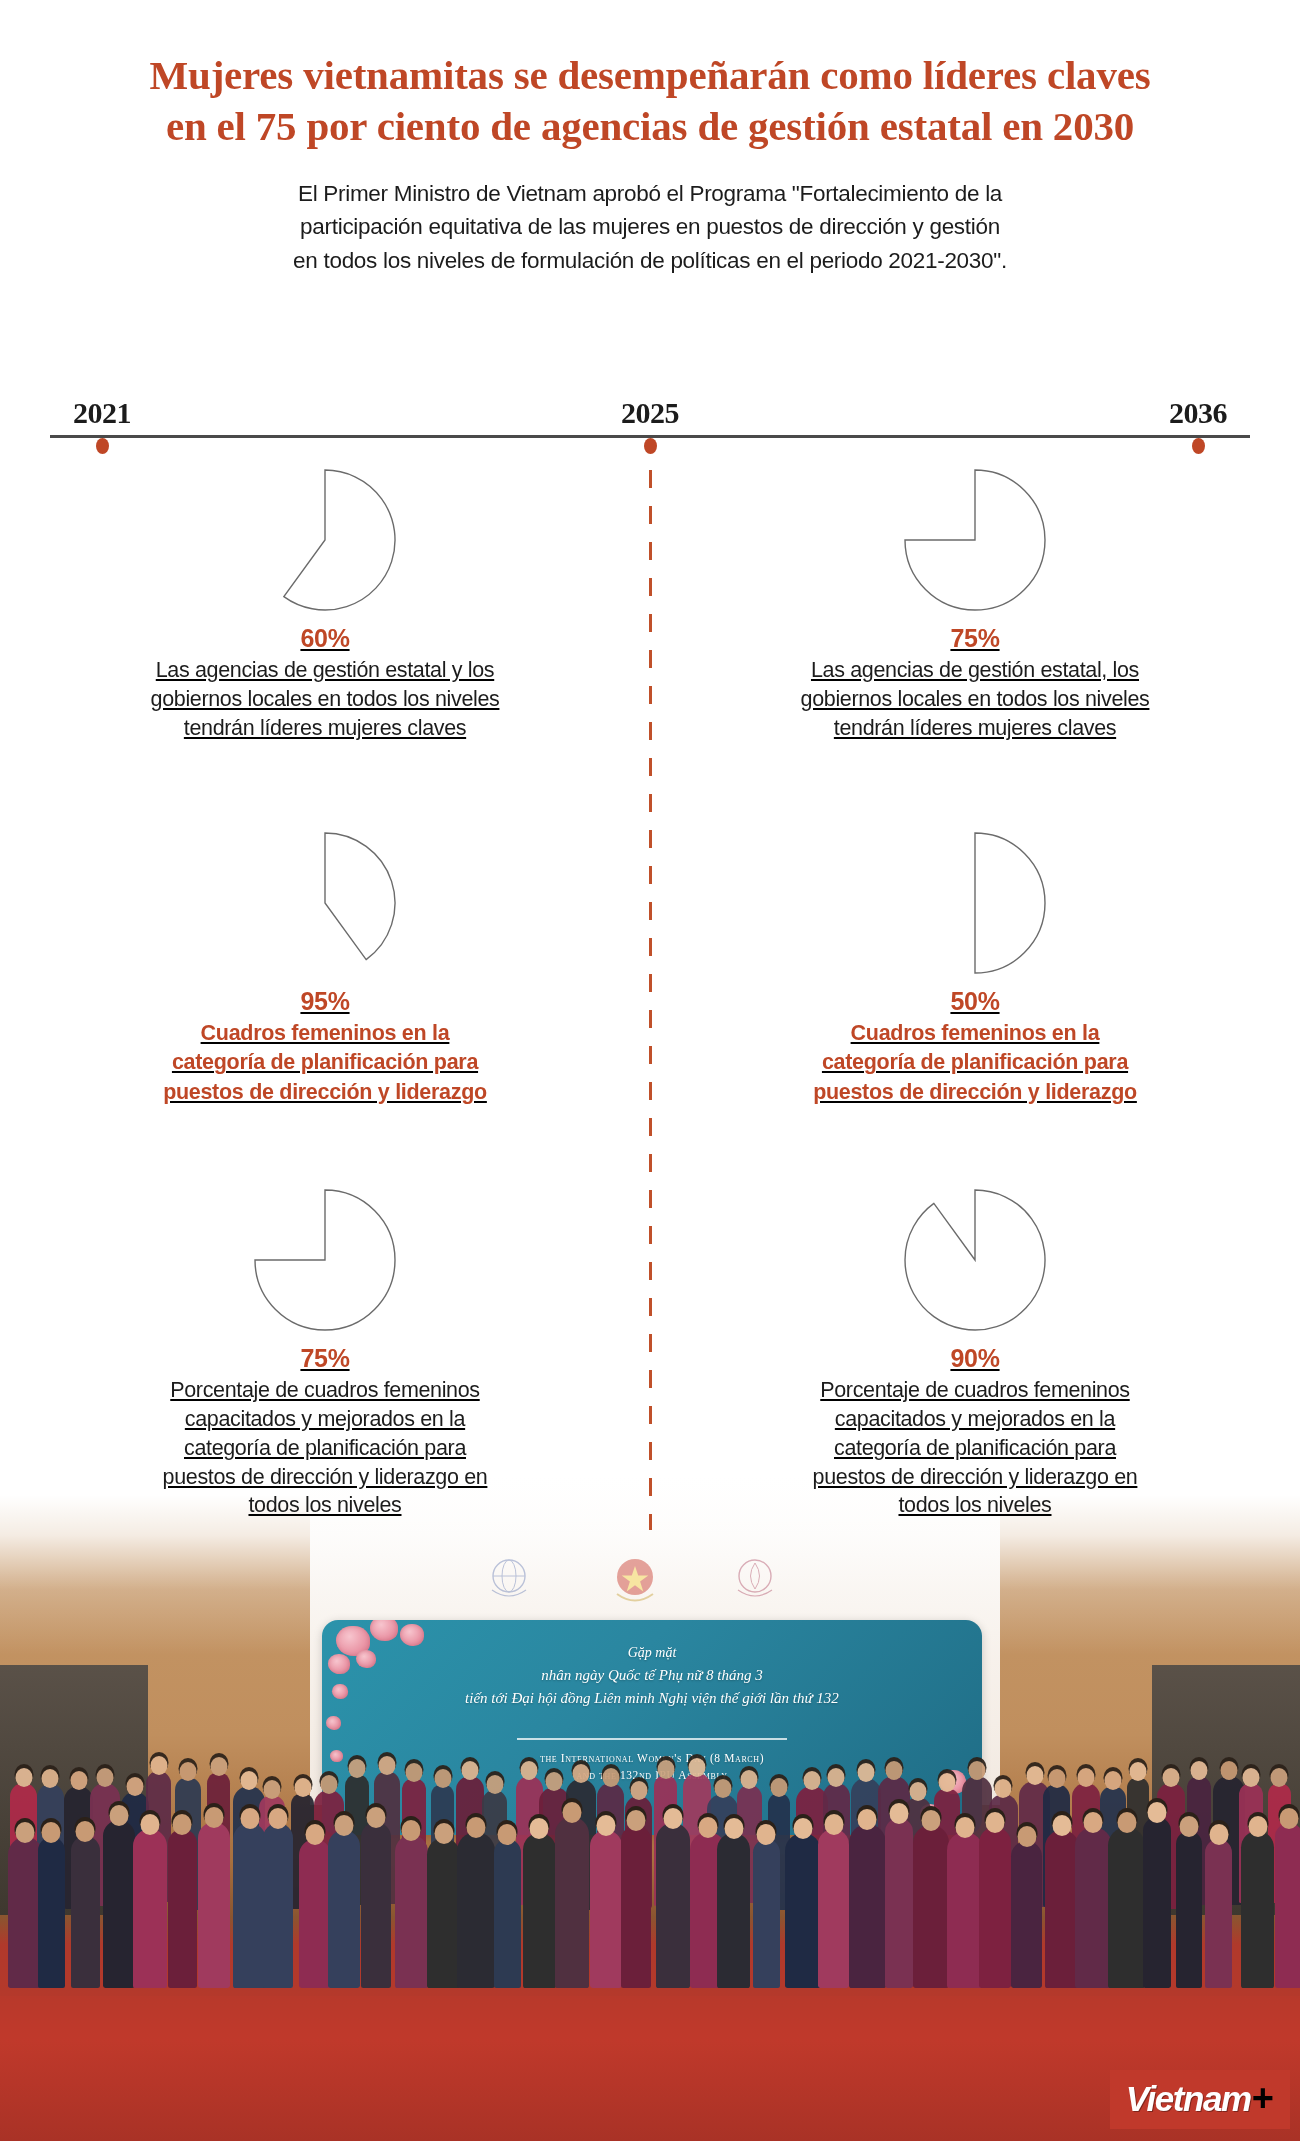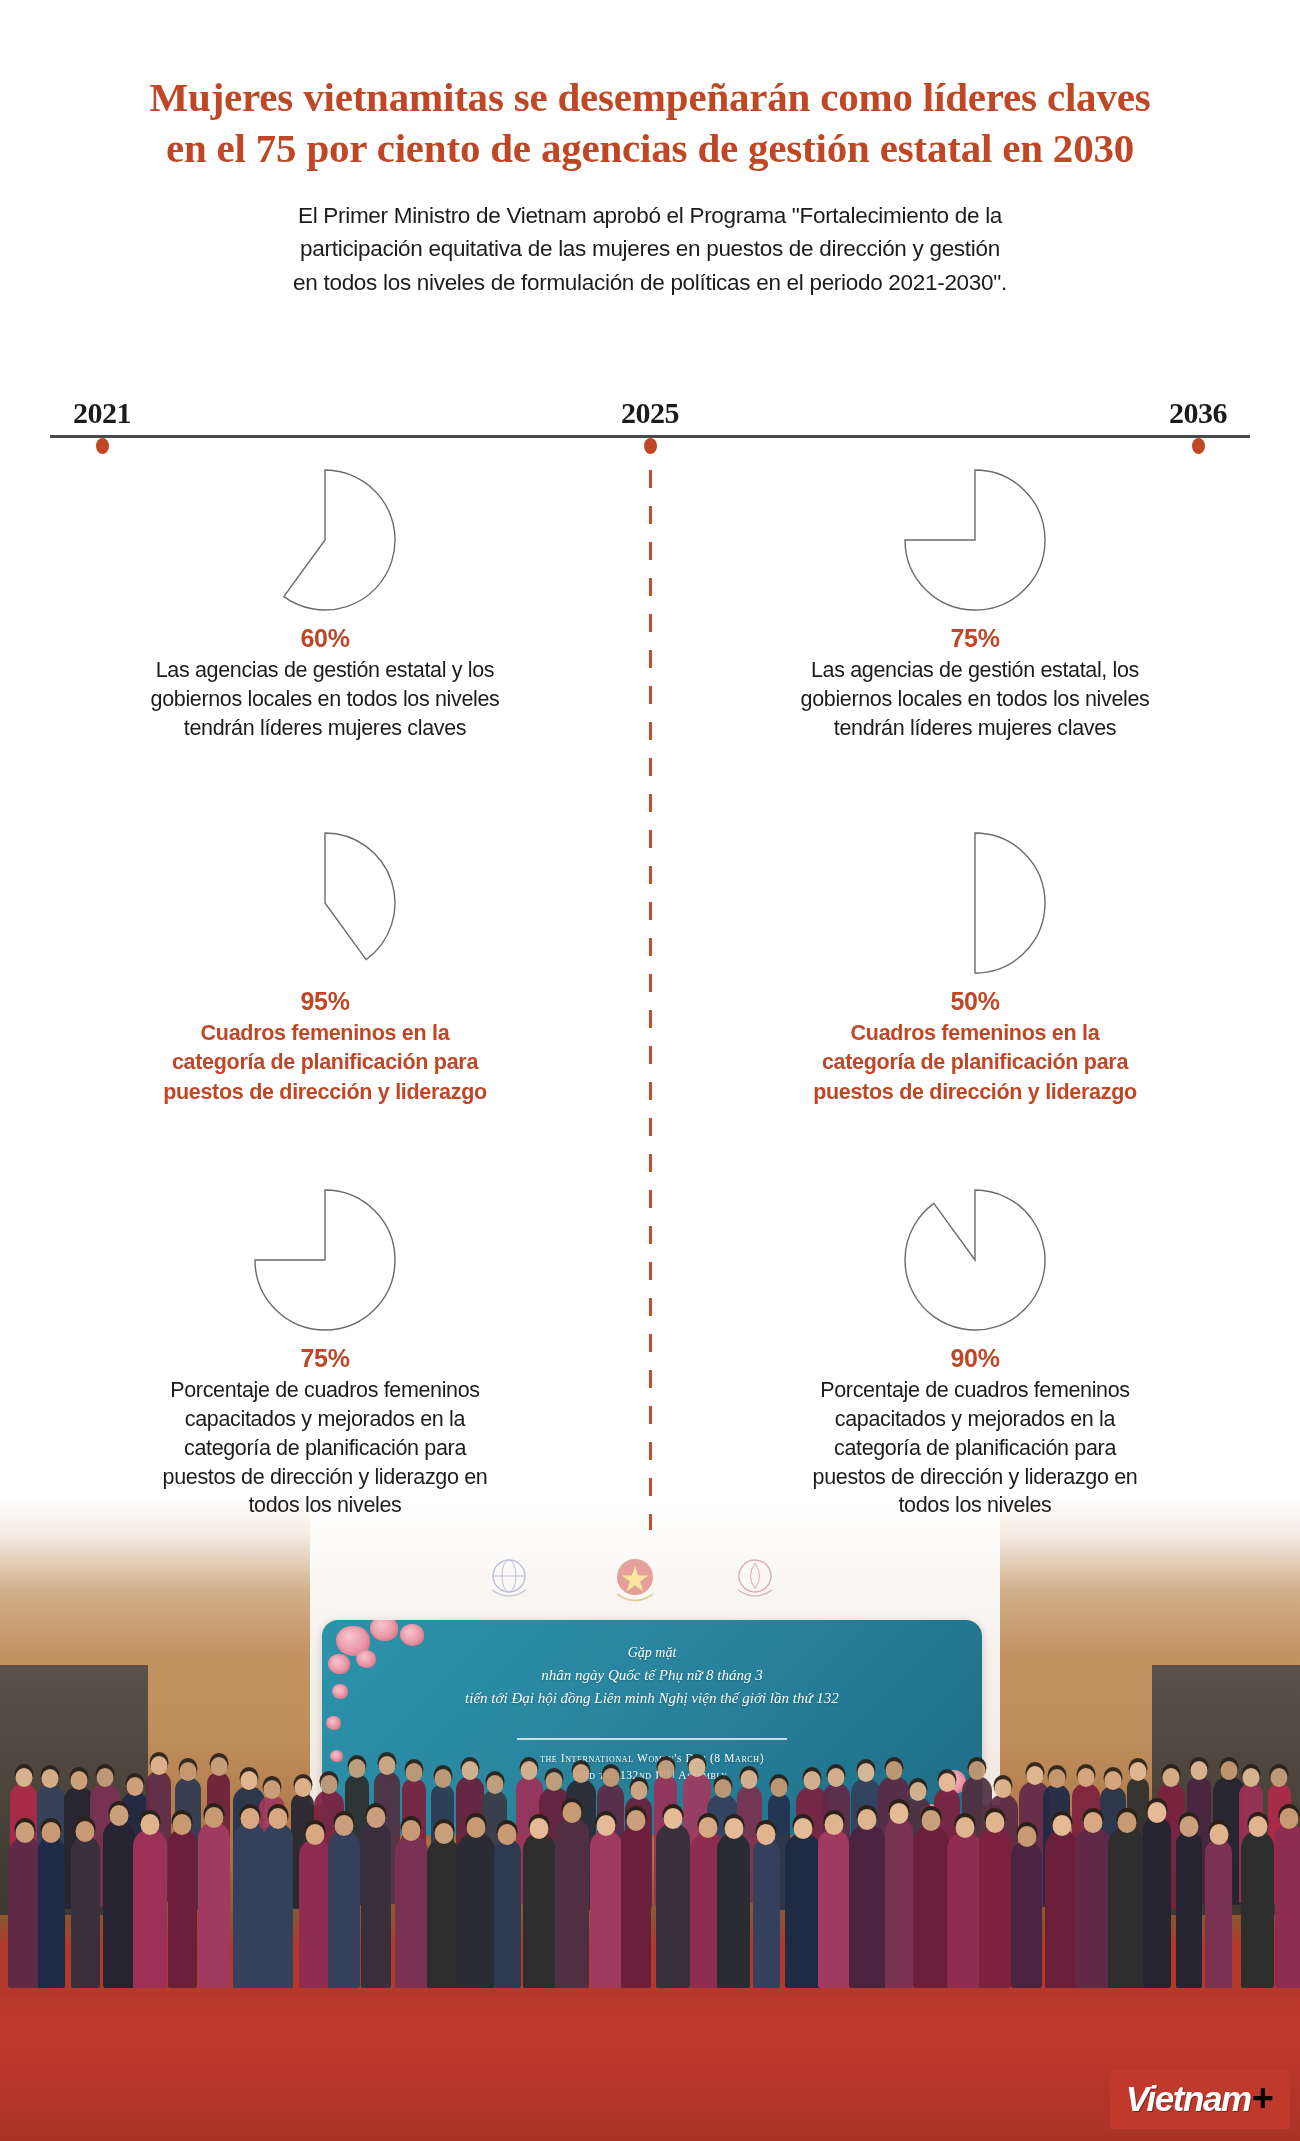--- a/index.html
+++ b/index.html
@@ -17,21 +17,21 @@
     height: 2141px;
     background: #ffffff;
     overflow: hidden;
   }
 
   
   #header {
     position: absolute;
     left: 0; top: 0;
     width: 1300px;
-    padding-top: 72px;
+    padding-top: 50px;
     text-align: center;
     z-index: 10;
   }
   #title {
     font-family: "Liberation Serif", "DejaVu Serif", serif;
     font-weight: bold;
     font-size: 41px;
     line-height: 1.25;
     color: #BF4726;
     letter-spacing: -0.2px;
@@ -97,21 +97,21 @@
     z-index: 9;
   }
 
   
   #grid {
     position: absolute;
     left: 0; top: 465px;
     width: 1300px;
     z-index: 10;
   }
-  .row { display: flex; width: 1300px; }
+  .row { display: flex; width: 1300px; text-decoration: underline; }
   .row.r0 { height: 363px; }
   .row.r1 { height: 357px; }
   .row.r2 { height: 330px; }
   .cell {
     width: 650px;
     display: flex;
     flex-direction: column;
     align-items: center;
     padding: 0 55px;
   }

